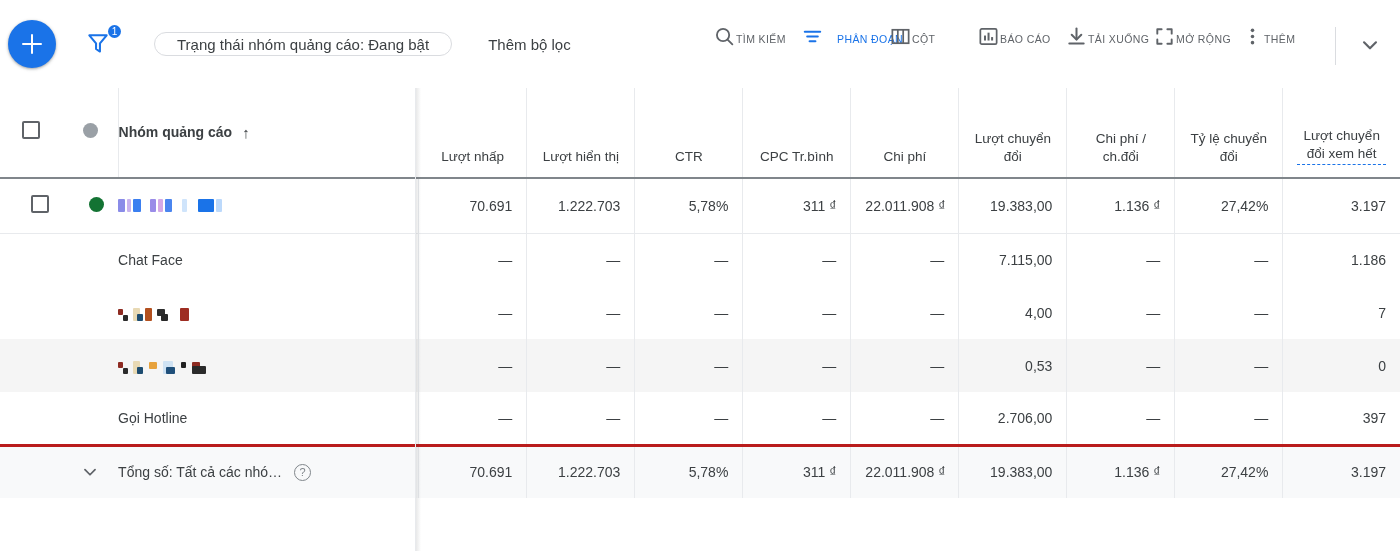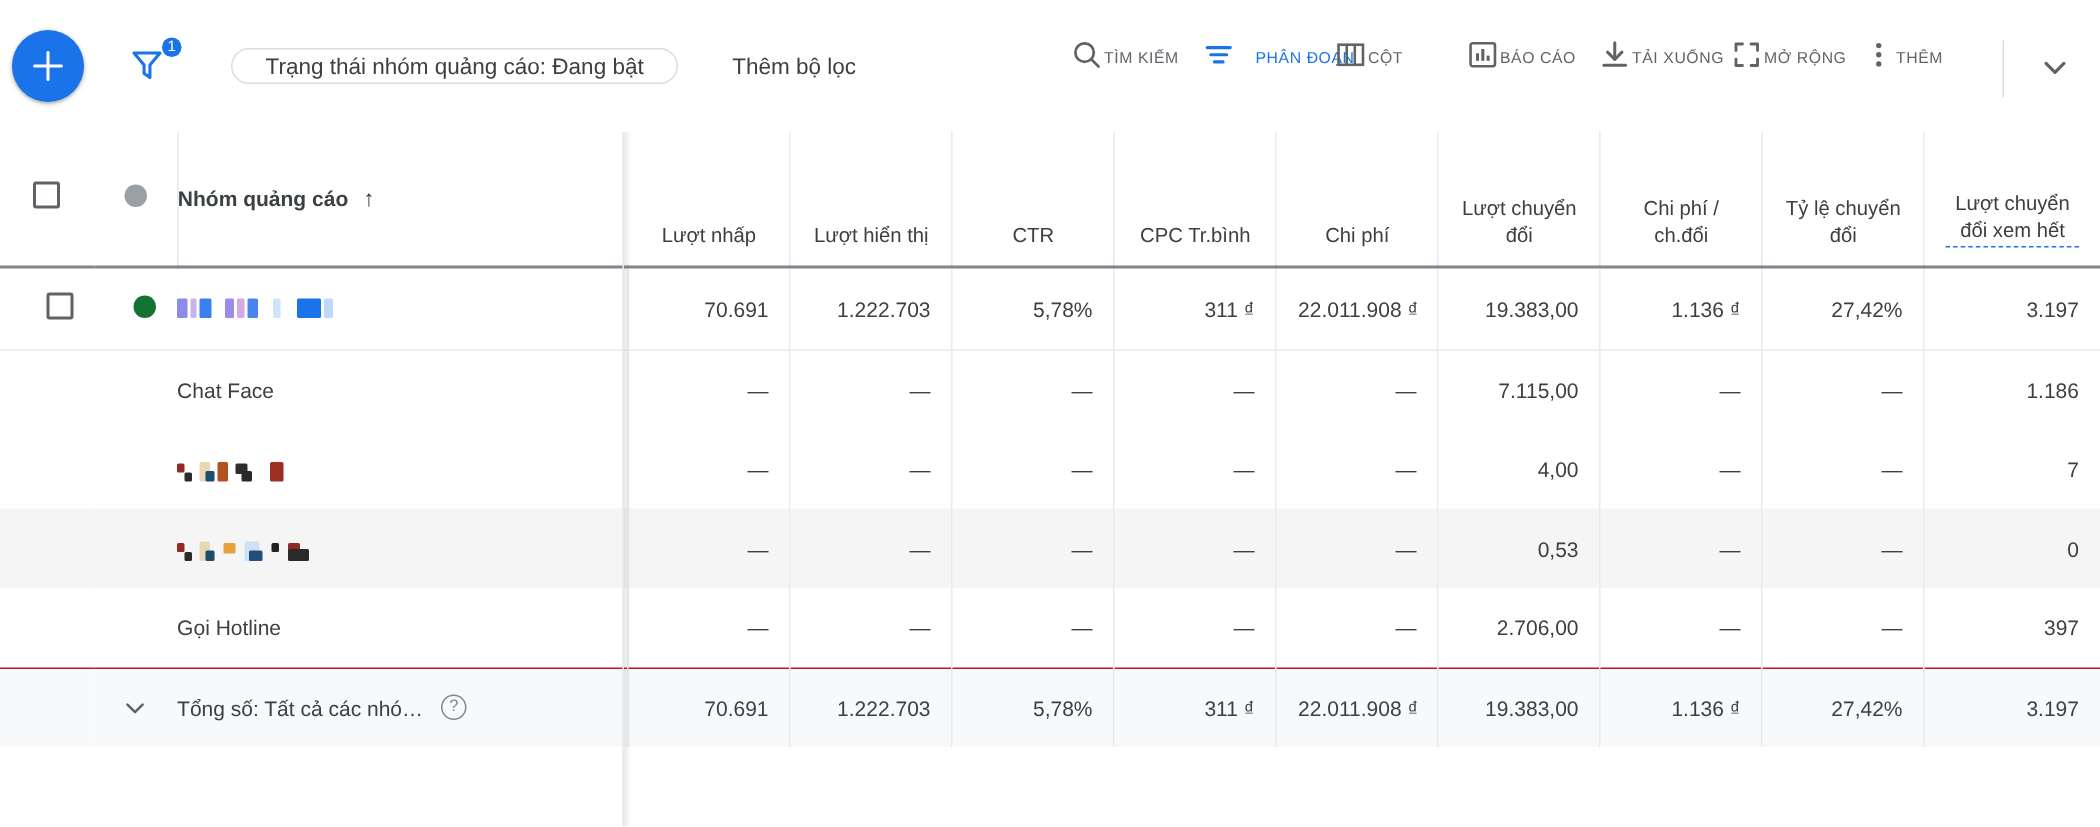--- a/index.html
+++ b/index.html
@@ -206,21 +206,21 @@
     text-align: left;
     border-left: none;
     padding-left: 0;
   }
   tbody td.first-group { border-left: 1px solid #e8eaed; }
 
   tr.row-main td { border-bottom: 1px solid #e8eaed; height: 55px; }
   tr.row-hover td { background: #f5f5f5; }
   tr.row-total td {
     background: #f8f9fa;
-    border-top: 1px solid #b91c1c;
+    border-top: 3px solid #b91c1c;
     height: 53px;
   }
 
   .chk {
     width: 18px; height: 18px;
     border: 2px solid #5f6368;
     border-radius: 2px;
     display: inline-block;
     cursor: pointer;
     background: #fff;

